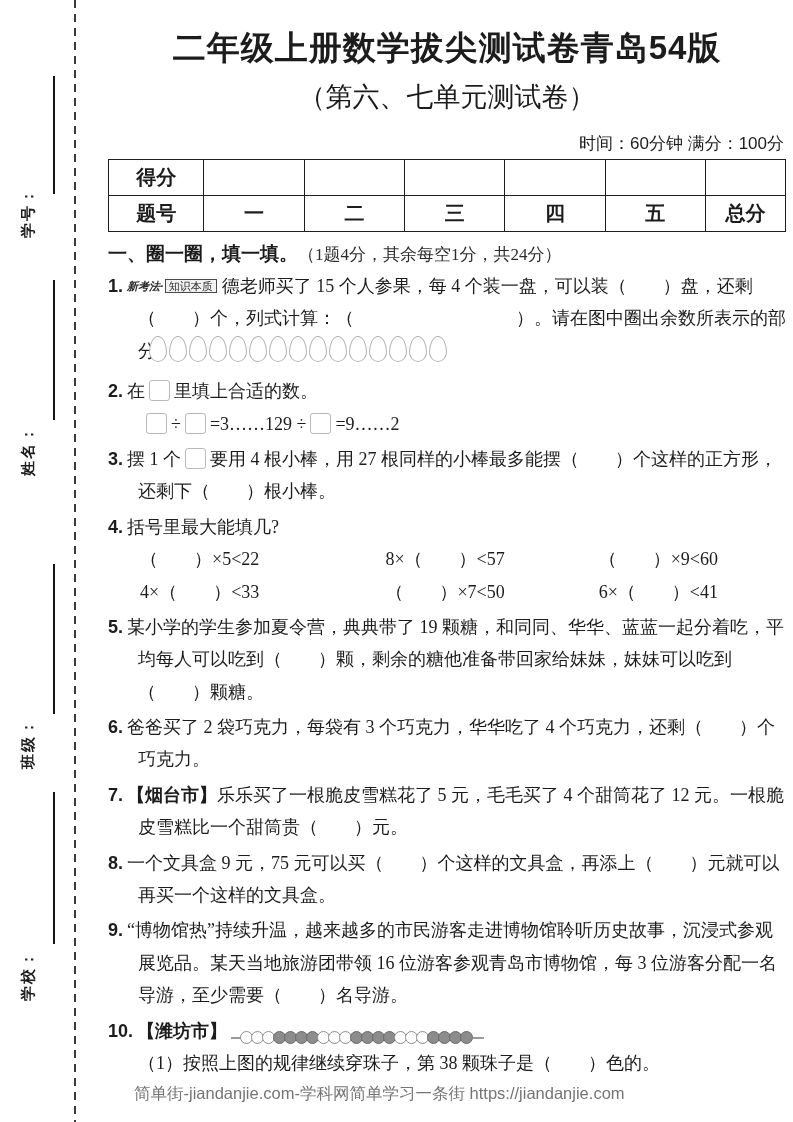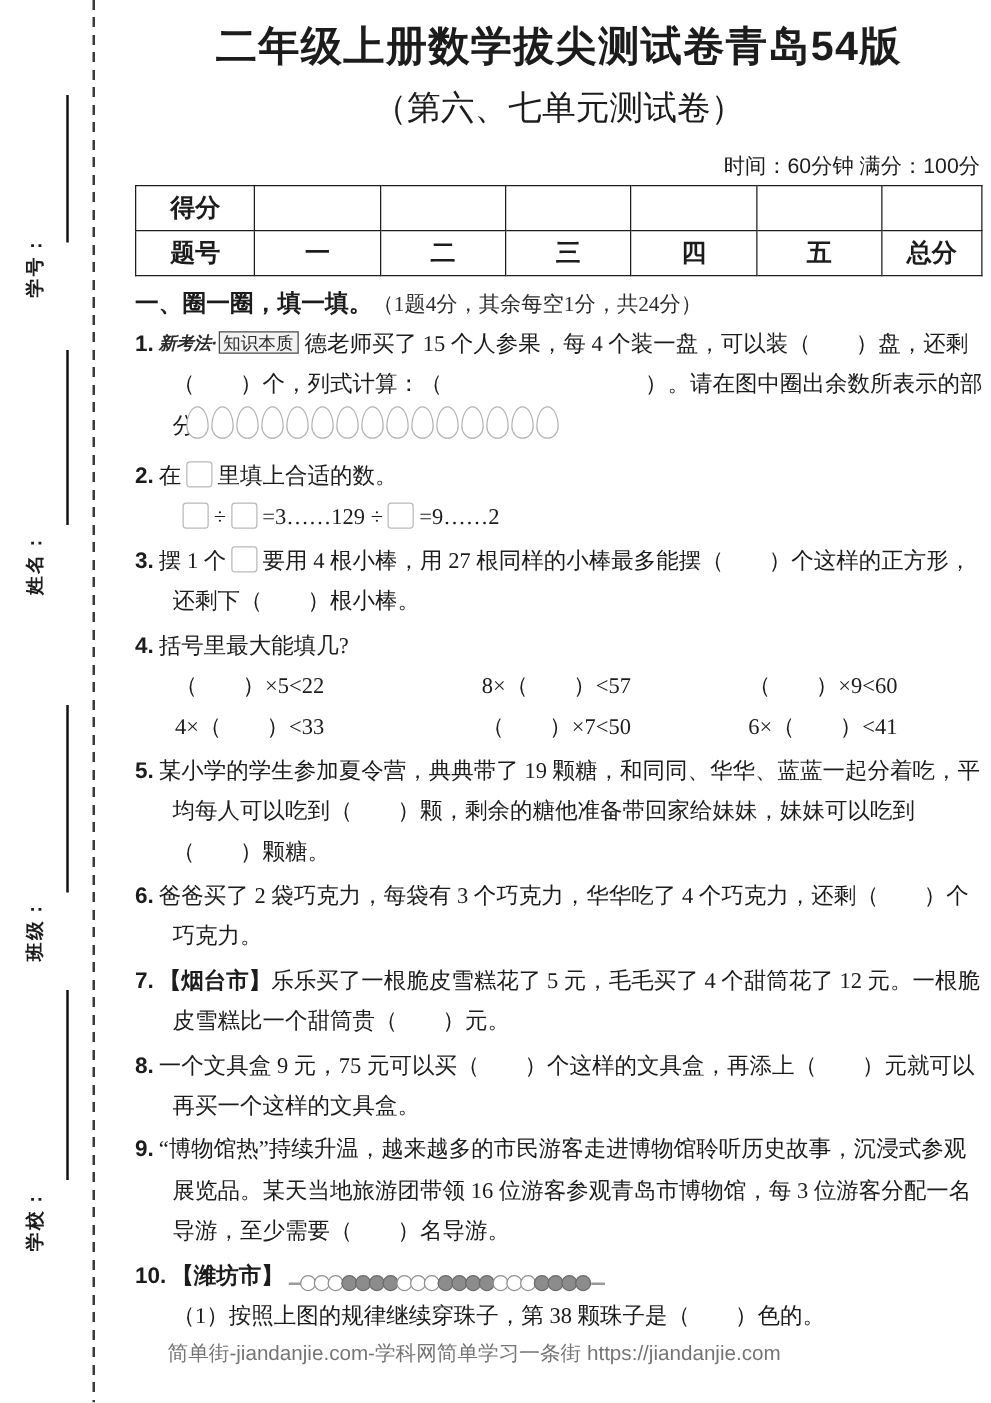--- a/index.html
+++ b/index.html
@@ -18,41 +18,41 @@
   .vlabel { position:absolute; left:38px; font-size:15px; font-weight:bold; white-space:nowrap;
             transform:rotate(-90deg); transform-origin:left bottom;
             font-family:"Liberation Serif", serif; letter-spacing:2px; }
   .vlabel.p1 { top:219px; }
   .vlabel.p2 { top:457px; }
   .vlabel.p3 { top:750px; }
   .vlabel.p4 { top:982px; }
 
   
   .main { position:absolute; left:108px; top:0; width:678px; }
-  .title { margin-top:15px; text-align:center; font-size:33px; font-weight:bold;
+  .title { margin-top:26px; text-align:center; font-size:33px; font-weight:bold;
            font-family:"Liberation Sans", sans-serif; letter-spacing:1px; }
   .subtitle { margin-top:8px; text-align:center; font-size:27px; font-weight:normal;
               font-family:"Liberation Sans", sans-serif; }
   .meta { margin-top:17px; text-align:right; font-size:17px;
           font-family:"Liberation Sans", sans-serif; padding-right:2px; }
 
   table.score { width:100%; border-collapse:collapse; table-layout:fixed; margin-top:4px; }
   table.score td { border:1.6px solid #1e1e1e; height:36px; text-align:center;
                    font-size:20px; font-weight:bold; }
 
   .section { margin-top:9px; font-size:19px; }
   .sec-b { font-weight:bold; font-family:"Liberation Sans", sans-serif; }
   .sec-n { font-size:17px; color:#2c2c2c; }
 
   .q { font-size:18px; line-height:1.8; margin-top:3px; padding-left:30px; text-indent:-30px; }
   .qnum { font-weight:bold; font-family:"Liberation Sans", sans-serif; padding-right:4px; }
   .qtag { font-weight:bold; }
   .q-sub { text-indent:0; }
 
-  .badge { display:inline-block; font-size:14px; color:#2a2a2a; vertical-align:2px;
+  .badge { display:inline-block; font-size:11px; color:#2a2a2a; vertical-align:2px;
            margin-right:5px; font-family:"Liberation Sans", sans-serif; text-indent:0; }
   .badge .bl { font-weight:bold; font-style:italic; }
   .badge .br { border:1px solid #4a4a4a; padding:0 3px; margin-left:1px; background:#f2f2f2; }
 
   .fillbox { display:inline-block; width:21px; height:21px; border:1.6px solid #b9b9b9;
              border-radius:3px; background:#fff; vertical-align:-4px; margin:0 4px; }
 
   .eggs { display:inline-block; white-space:nowrap; vertical-align:-5px; }
   .egg { display:inline-block; width:18px; height:26px; margin-right:2px;
          border:1.5px solid #b3b3b3;

